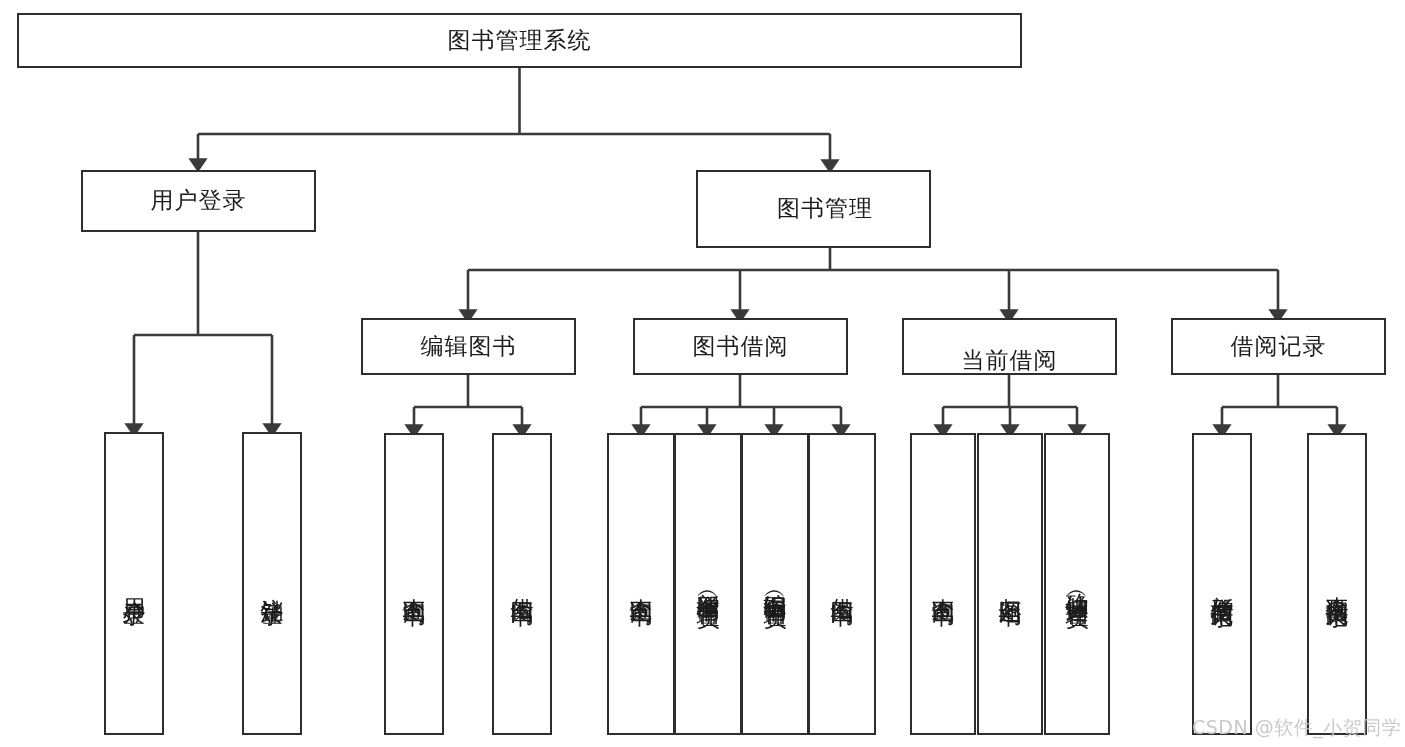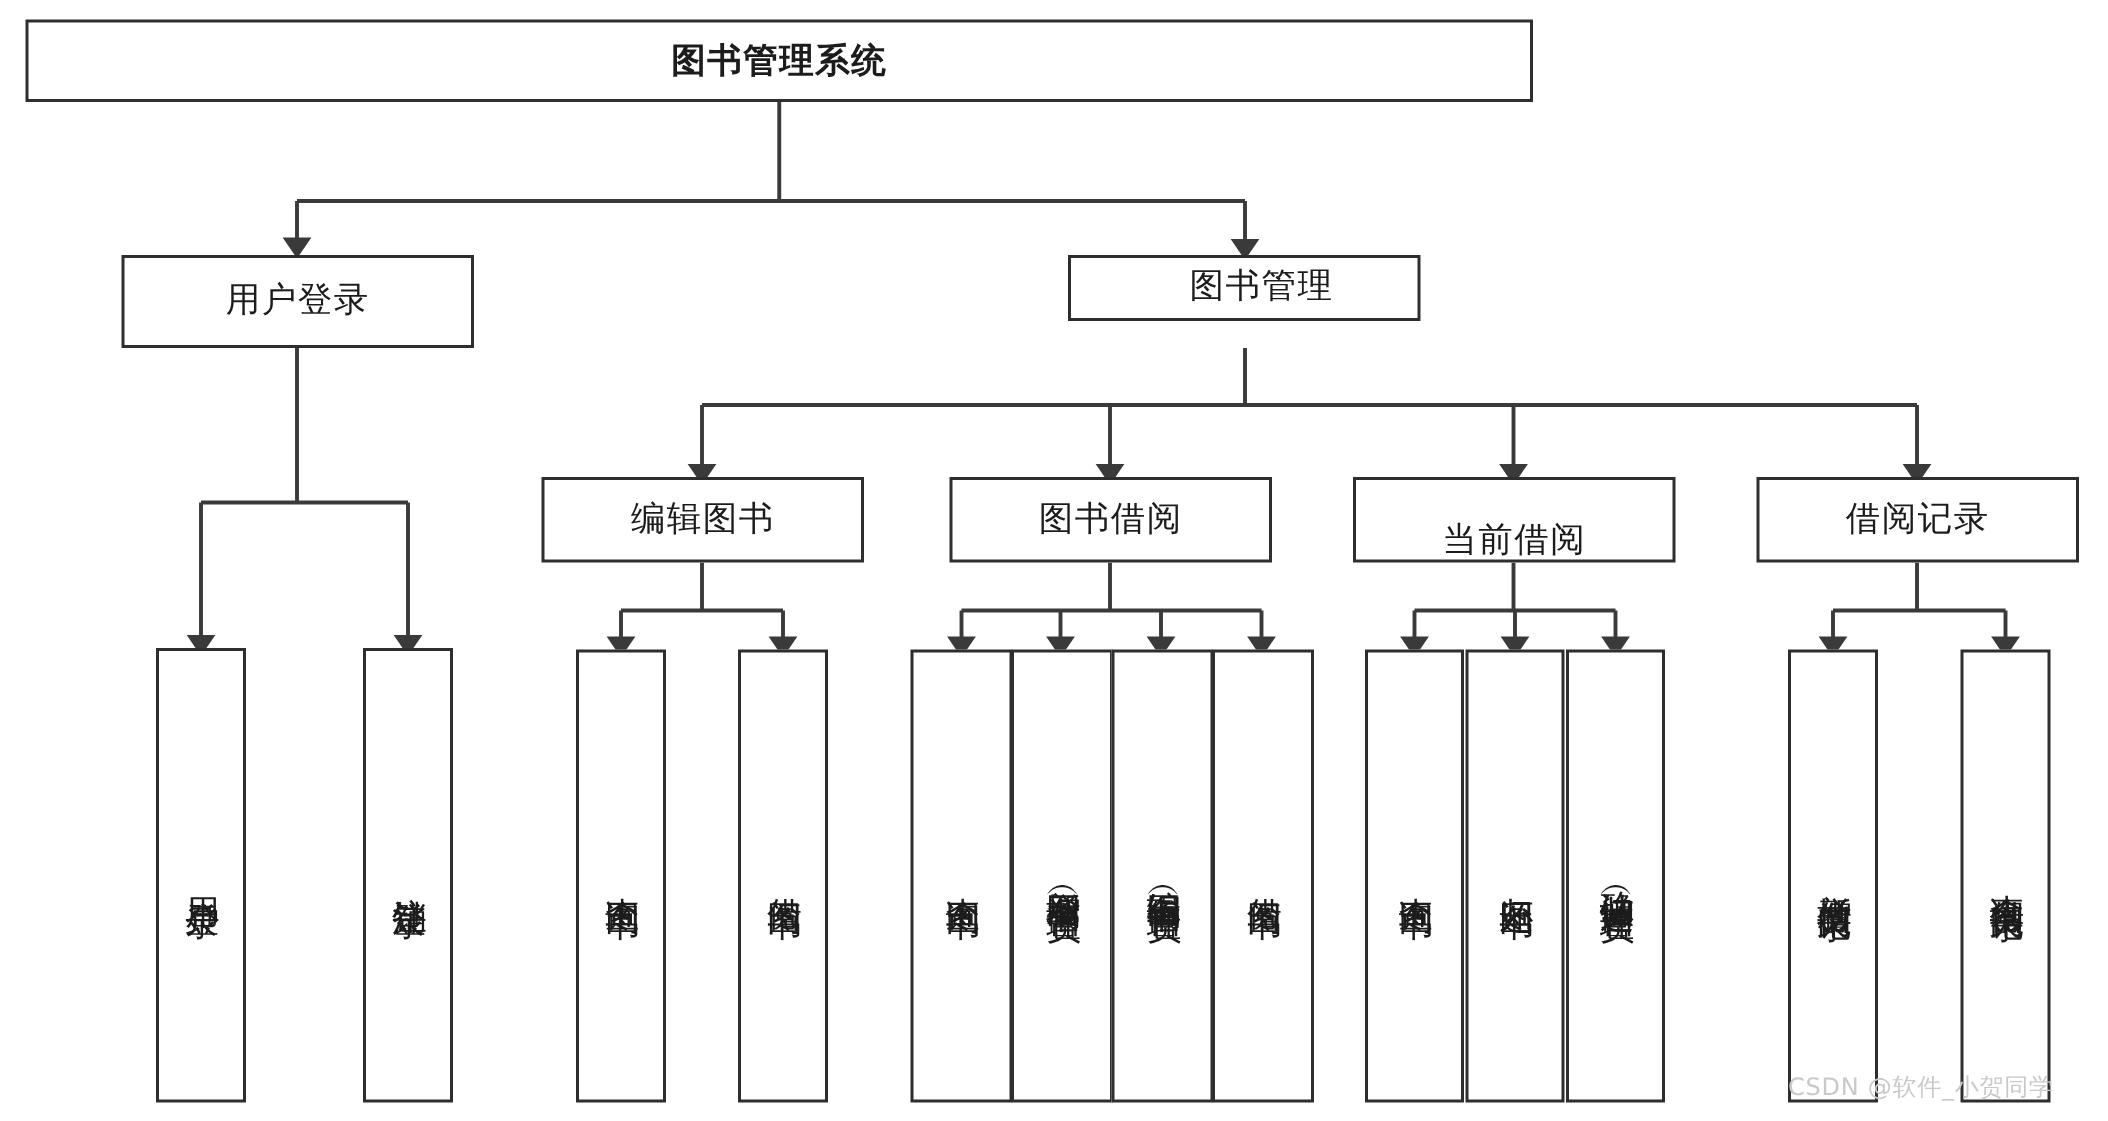--- a/index.html
+++ b/index.html
@@ -38,39 +38,38 @@
   }
   .node-h {
     font-size: 23px;
     letter-spacing: 1px;
     line-height: 1.1;
     white-space: nowrap;
   }
   .node-root {
     font-size: 23px;
     letter-spacing: 1px;
-    font-weight: bold;
   }
   .node-v {
     writing-mode: vertical-rl;
     text-orientation: upright;
     font-size: 23px;
     line-height: 1.35;
     letter-spacing: 2px;
     padding: 4px 0;
     text-align: center;
   }
   .node-v .vlabel {
     writing-mode: vertical-rl;
     text-orientation: upright;
     display: block;
   }
   .watermark {
     position: absolute;
-    font-size: 16px;
+    font-size: 19px;
     color: #c9c9c9;
     white-space: nowrap;
     letter-spacing: 0.5px;
   }
 </style>
 </head>
 <body>
 
 <div id="diagram-root">
 
@@ -125,21 +124,21 @@
     </g>
   </svg>
 
   <div class="node node-root" style="left:17px; top:13px; width:1005px; height:55px;">
     <span>图书管理系统</span>
   </div>
 
   <div class="node node-h" style="left:81px; top:170px; width:235px; height:62px;">
     <span>用户登录</span>
   </div>
-  <div class="node node-h" style="left:712px; top:170px; width:235px; height:44px;padding-left:23px;">
+  <div class="node node-h" style="left:696px; top:170px; width:235px; height:78px;padding-left:23px;">
     <span>图书管理</span>
   </div>
 
   <div class="node node-h" style="left:361px; top:318px; width:215px; height:57px;">
     <span>编辑图书</span>
   </div>
   <div class="node node-h" style="left:633px; top:318px; width:215px; height:57px;text-align:center;">
     <span>图书借阅</span>
   </div>
   <div class="node node-h" style="left:902px; top:318px; width:215px; height:57px;align-items:flex-end;">

